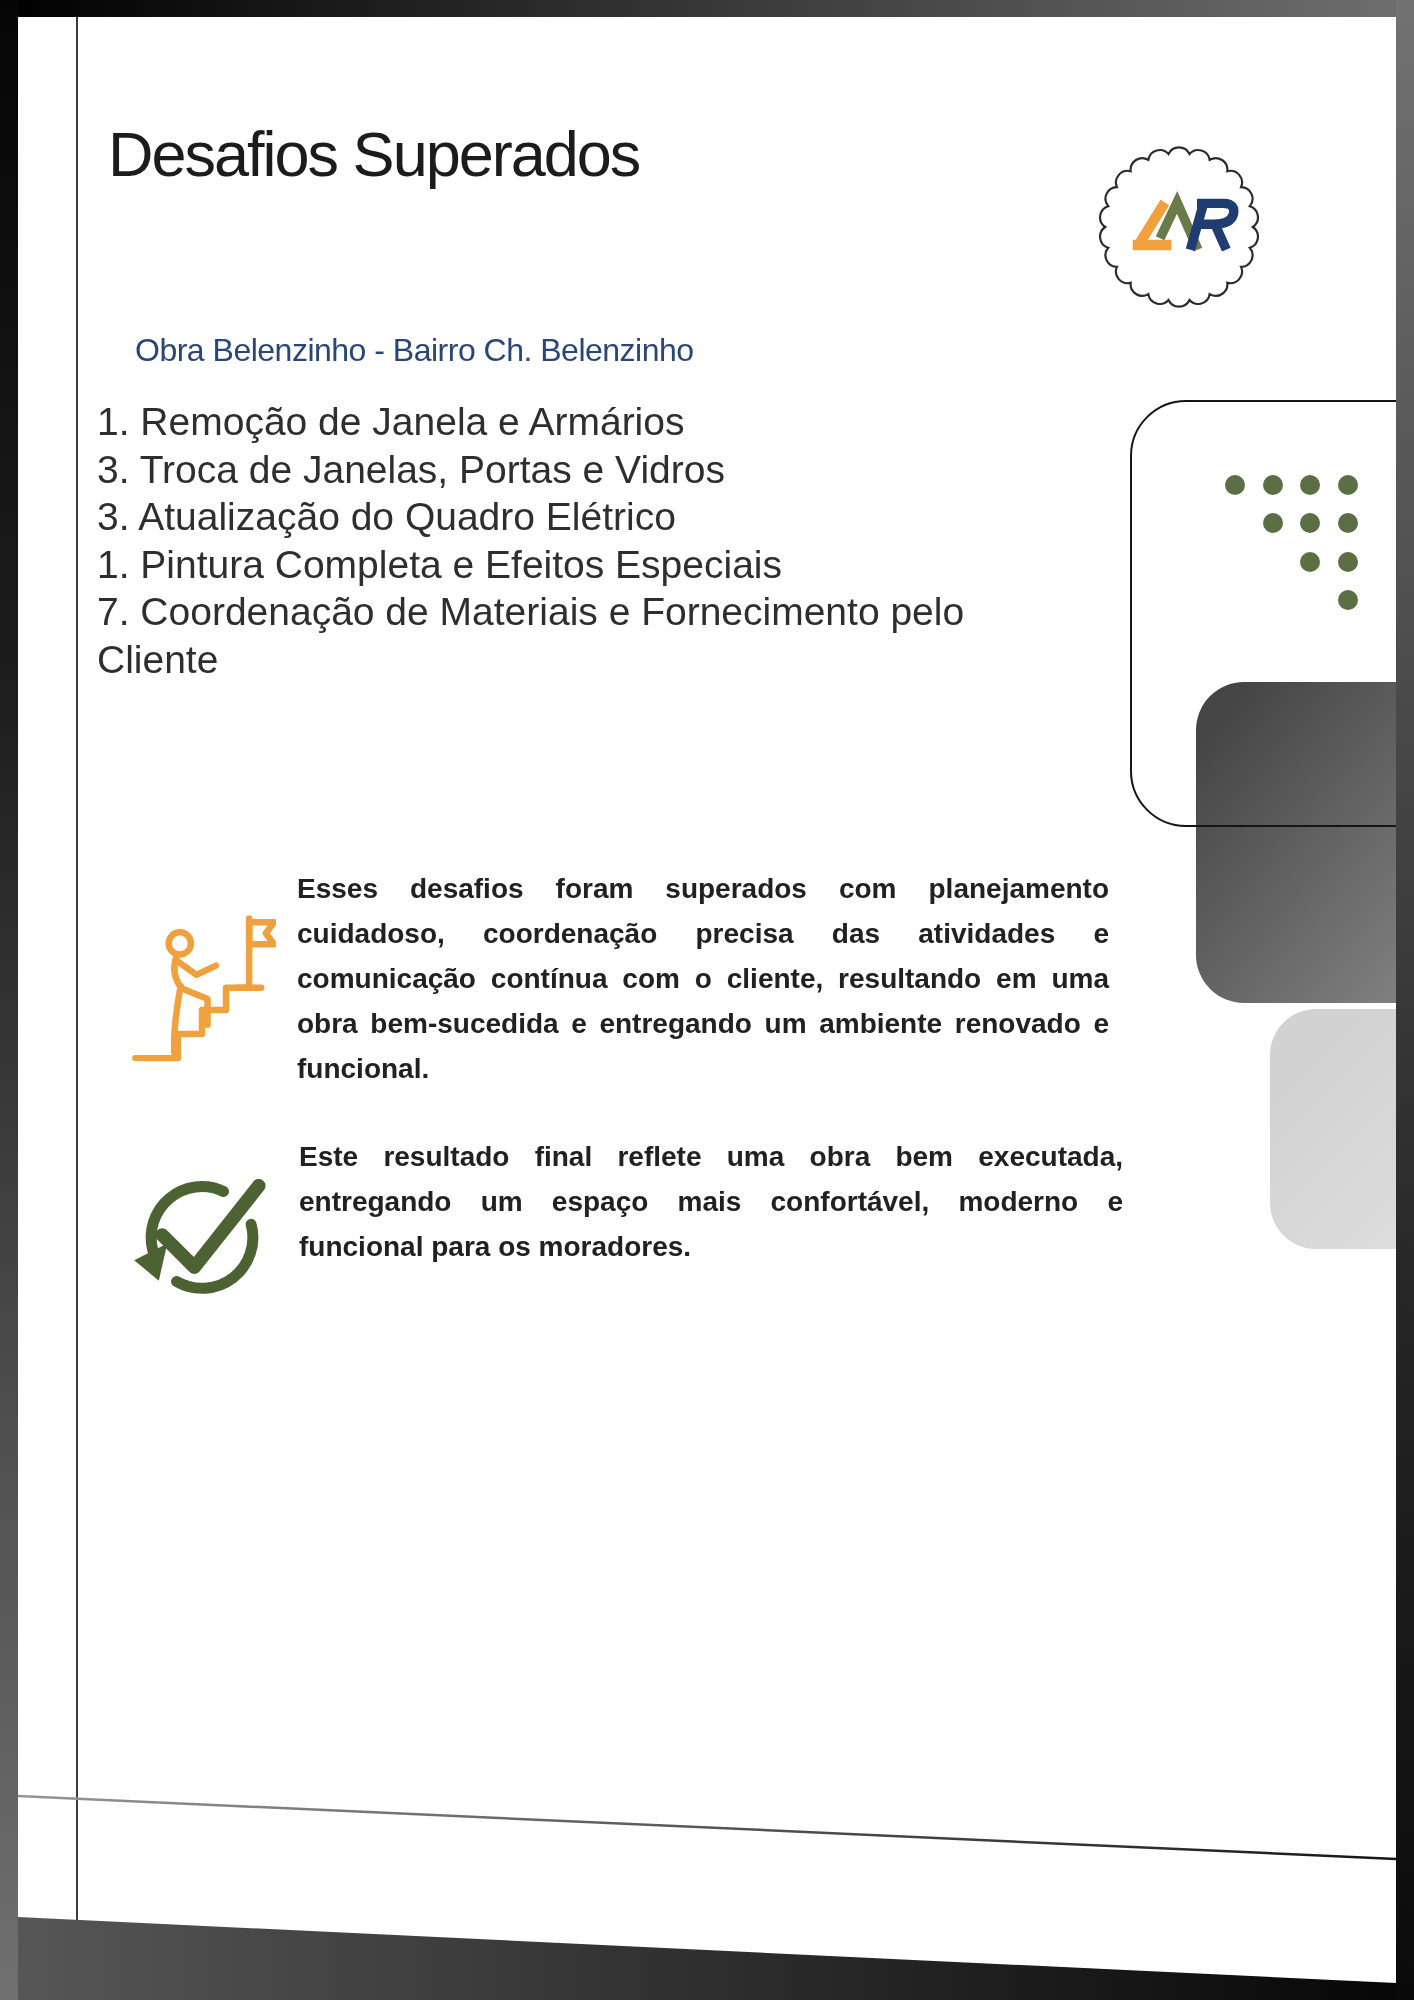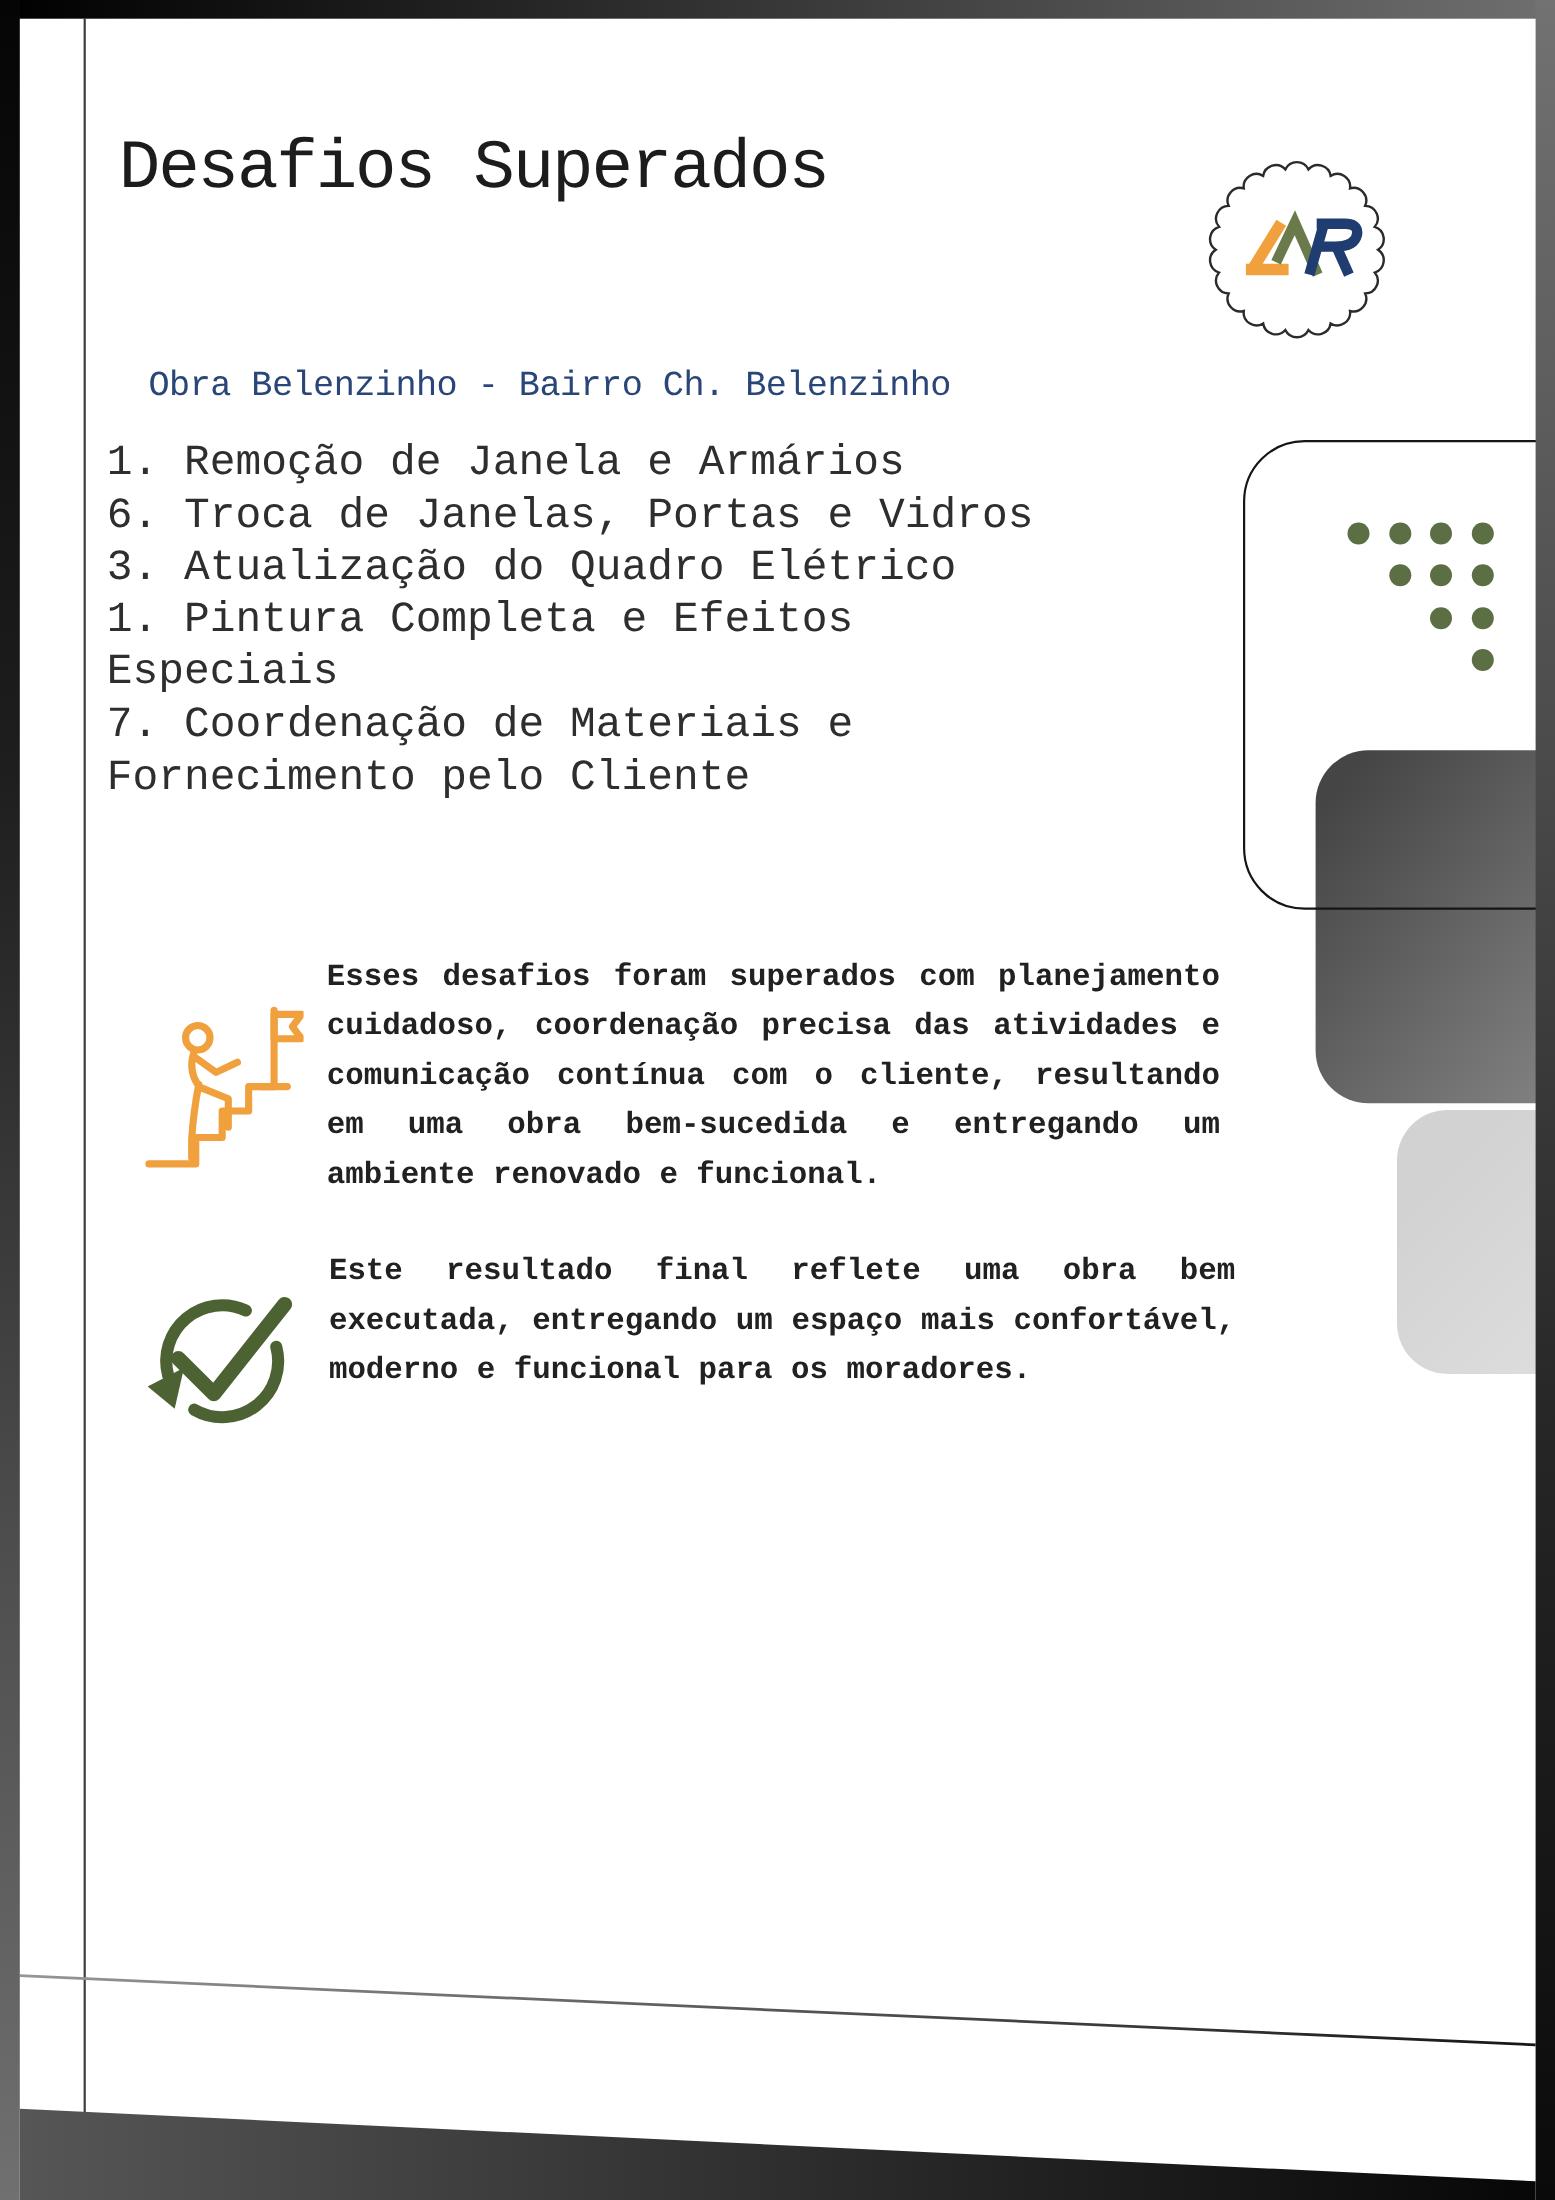--- a/index.html
+++ b/index.html
@@ -1,19 +1,19 @@
 <!DOCTYPE html>
 <html><head>
 <meta charset="utf-8">
 <style>
   html,body{margin:0;padding:0;background:#222;}
   .stage{
     position:relative;width:1414px;height:2000px;margin:0 auto;
     background:#ffffff;overflow:hidden;
-    font-family:Liberation Mono, monospace;
+    font-family:Liberation Sans, sans-serif;
   }
   
   .frame-top{position:absolute;left:0;top:0;width:1414px;height:17px;z-index:10;
     background:linear-gradient(to right,#000000,#6f6f6f);}
   .frame-left{position:absolute;left:0;top:0;width:18px;height:2000px;z-index:10;
     background:linear-gradient(to bottom,#050505 0%,#1e1e1e 35%,#4d4d4d 70%,#707070 100%);}
   .frame-right{position:absolute;left:1396px;top:0;width:18px;height:2000px;z-index:10;
     background:linear-gradient(to bottom,#727272 0%,#4a4a4a 35%,#262626 65%,#0a0a0a 100%);}
   .overlay-svg{position:absolute;left:0;top:0;z-index:8;pointer-events:none;}
 
@@ -95,21 +95,21 @@
       <path d="M62,94 L80,56 L102,106" fill="none" stroke="#6A7A4A" stroke-width="10"></path>
 
       <path d="M108,57 L94,106 M101,57 L129,57 C139,57 141,63 139.5,68.5 C137.5,76 129,79 119,79 L105,79 M120,79 L132,106" fill="none" stroke="#1F3D70" stroke-width="10"></path>
     </svg>
   </div>
 
   <div class="subtitle">Obra Belenzinho - Bairro Ch. Belenzinho</div>
 
   <div class="challenges">
     <div>1. Remoção de Janela e Armários</div>
-    <div>6. Troca de Janelas, Portas e Vidros</div>
+    <div>3. Troca de Janelas, Portas e Vidros</div>
     <div>3. Atualização do Quadro Elétrico</div>
     <div>1. Pintura Completa e Efeitos Especiais</div>
     <div>7. Coordenação de Materiais e Fornecimento pelo Cliente</div>
   </div>
 
   <div class="icon-box icon-stairs">
     <svg width="148" height="165" viewBox="0 0 160 175" fill="none" stroke="#F0A03C" stroke-width="7" stroke-linecap="round" stroke-linejoin="round">
       <path d="M8,166 H54 V140 H80 V114 H106 V90 H130"></path>
       <path d="M118,90 H144"></path>
       <path d="M131,90 V15"></path>

